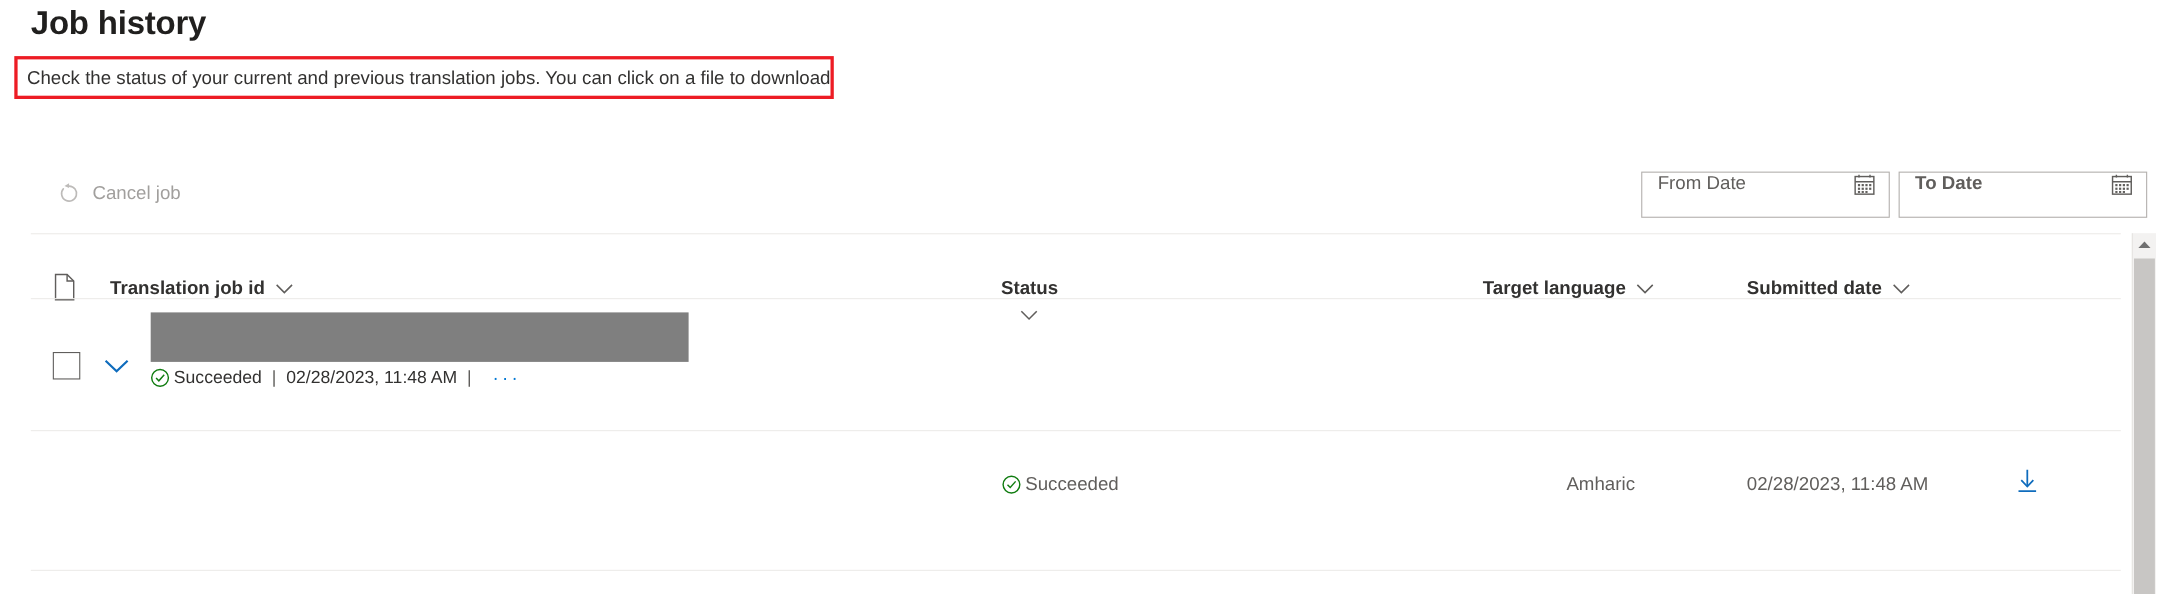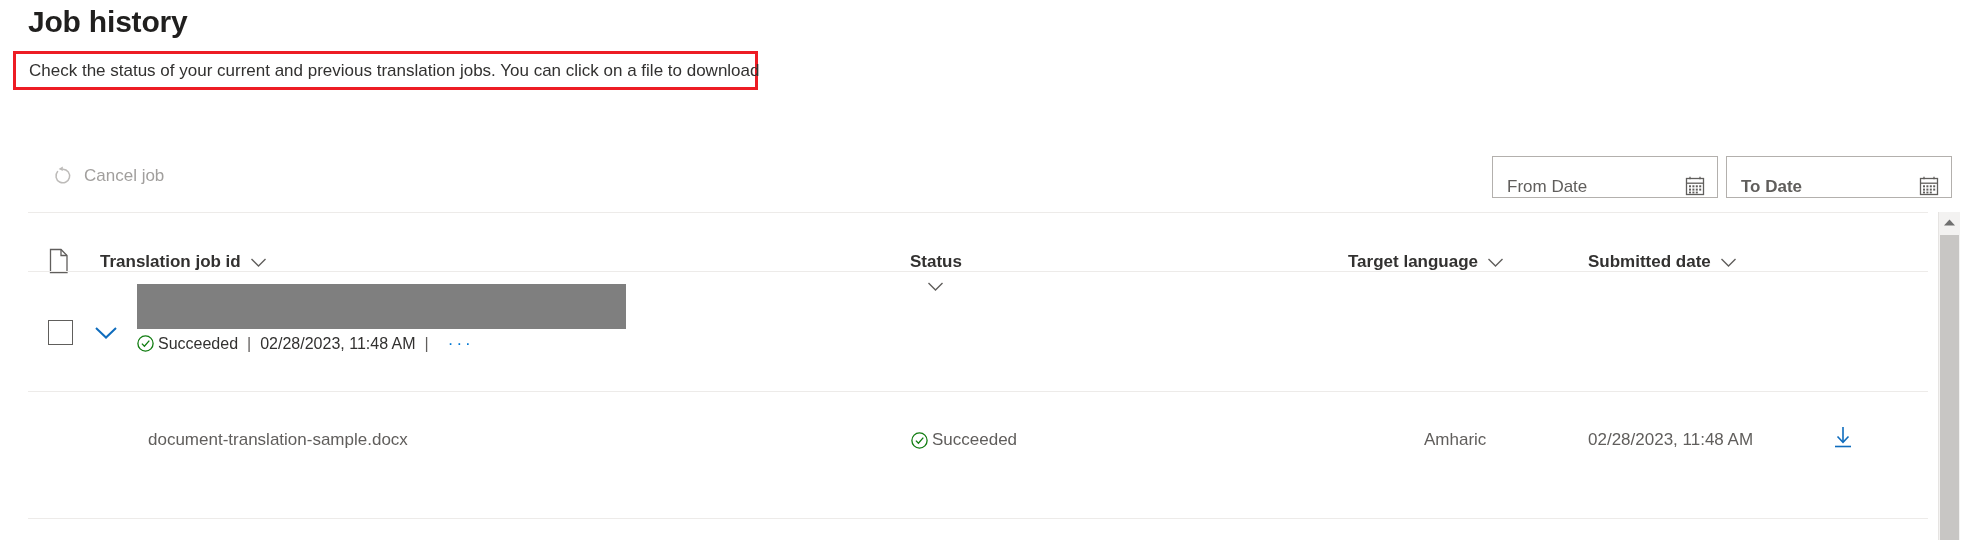--- a/index.html
+++ b/index.html
@@ -31,20 +31,21 @@
 
   
   #description-highlight {
     position: absolute;
     left: 13px; top: 51px;
     width: 745px; height: 39px;
     border: 3px solid #ed1c24;
     background: #ffffff;
     display: flex;
     align-items: center;
+    justify-content: flex-end;
   }
   #description-text {
     padding-left: 13px;
     font-size: 17px;
     color: #323130;
     white-space: nowrap;
     line-height: 1;
   }
 
   
@@ -74,21 +75,21 @@
   .cancel-icon svg { display: block; }
 
   
   .date-field {
     position: absolute;
     top: 8px;
     height: 42px;
     border: 1px solid #b3b0ad;
     background: #ffffff;
     display: flex;
-    align-items: flex-end;
+    align-items: flex-start;
     justify-content: space-between;
     padding: 0 11px 0 14px;
   }
   #from-date-field { left: 1492px; width: 226px; }
   #to-date-field   { left: 1726px; width: 226px; font-weight: bold; }
   .date-field .date-text {
     font-size: 17px;
     color: #605e5c;
     white-space: nowrap;
   }
@@ -386,21 +387,20 @@
         <span>02/28/2023, 11:48 AM</span>
         <span class="sep">|</span>
         <span id="group-more-button">···</span>
       </div>
     </div>
 
     <div class="divider" id="divider-group"></div>
 
     <div id="file-row">
 
-      <div class="td" id="td-filename">document-translation-sample.docx</div>
 
       <div class="td" id="td-status">
         <span class="check-circle">
           <svg width="19" height="19" viewBox="0 0 19 19">
             <circle cx="9.5" cy="9.5" r="7.6" fill="none" stroke="#107c10" stroke-width="1.3"></circle>
             <path d="M5.9 9.6 L8.4 12.2 L13.3 6.6" fill="none" stroke="#107c10" stroke-width="1.3"></path>
           </svg>
         </span>
         <span>Succeeded</span>
       </div>

